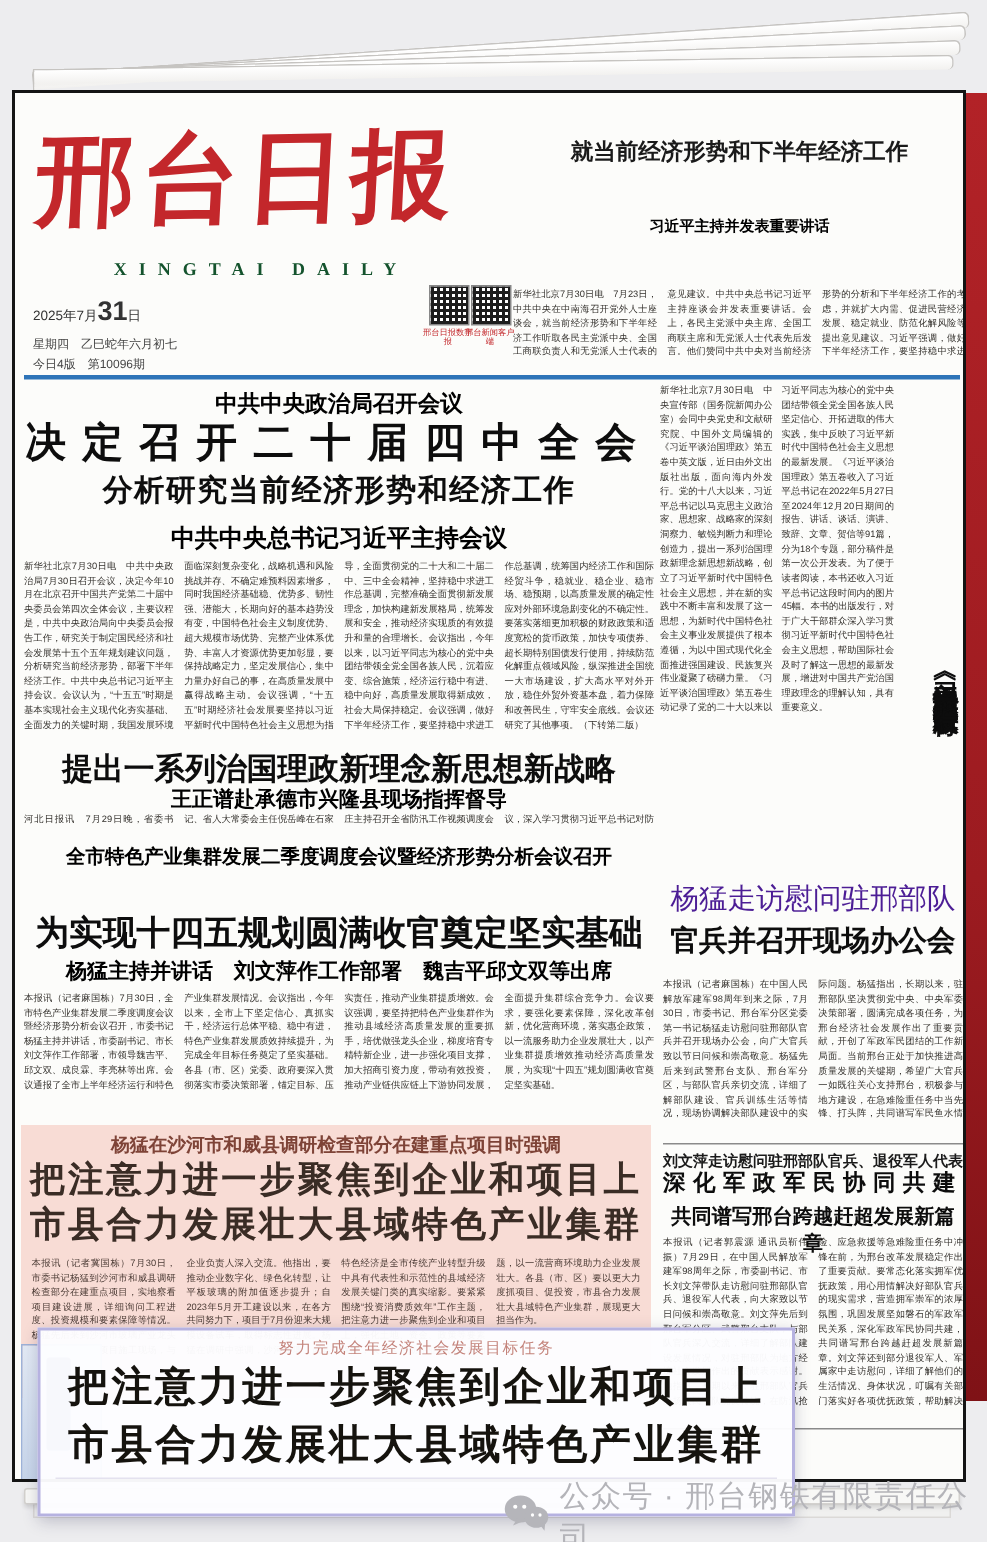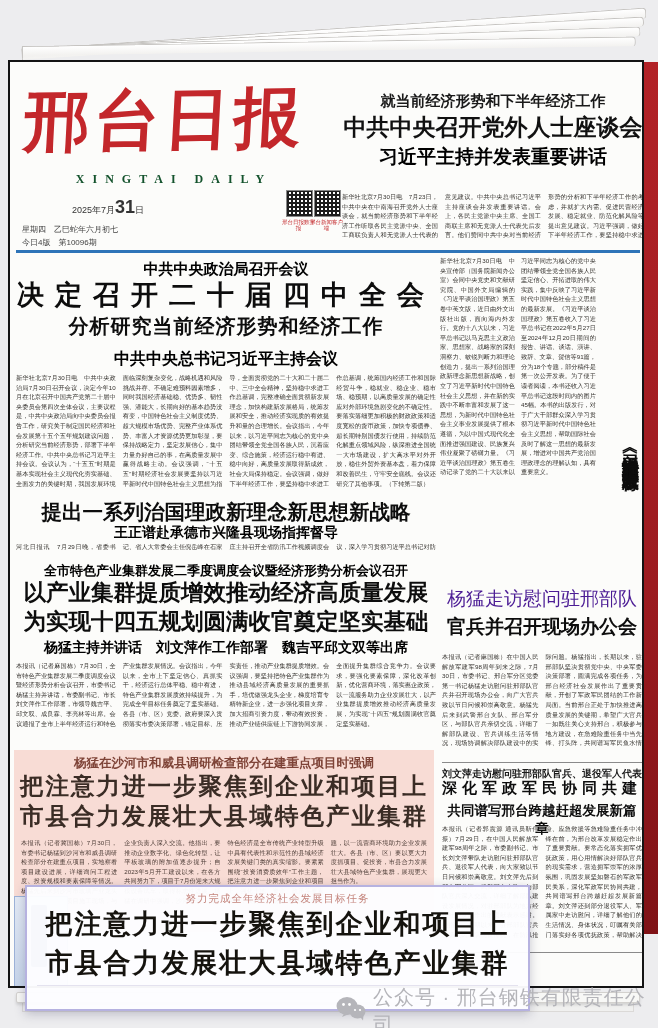--- a/index.html
+++ b/index.html
@@ -25,37 +25,37 @@
         border:2px solid #141414;box-sizing:border-box;z-index:5;overflow:hidden;}
   .abs{position:absolute;}
   .ctr{text-align:center;}
   
   .paper-title{left:14px;top:22px;width:300px;font-family:"Liberation Serif",serif;
                font-weight:900;font-size:66px;line-height:1.1;color:#c3272b;letter-spacing:4px;
                transform:skewX(-4deg) rotate(-1deg);}
   .paper-latin{left:14px;top:110px;width:300px;text-align:center;color:#14532d;
                font-family:"Liberation Serif",serif;font-weight:700;font-size:12px;letter-spacing:8px;}
   .date-block{left:12px;top:130px;width:122px;font-size:8px;color:#444;line-height:1.7;}
-  .date-main{font-size:9px;color:#333;text-align:right;}
+  .date-main{font-size:9px;color:#333;}
   .date-day{font-size:18px;font-weight:700;color:#333;}
   .org-block{left:138px;top:132px;width:132px;text-align:center;font-size:7.5px;color:#444;line-height:1.8;}
   .qr{width:25px;height:25px;background:
        repeating-linear-gradient(0deg,#1d1d1d 0 2px,transparent 2px 4px),
        repeating-linear-gradient(90deg,#1d1d1d 0 2px,#ffffff 2px 4px);
        border:1px solid #888;}
   .qr1{left:276px;top:128px;}
   .qr2{left:304px;top:128px;}
   .qr-cap{width:33px;font-size:5.5px;color:#c3272b;text-align:center;line-height:1.1;}
   .cap1{left:272px;top:157px;}
   .cap2{left:300px;top:157px;}
   
   .lead-kicker{left:332px;top:30px;width:302px;font-family:"Liberation Serif",serif;
                font-weight:700;font-size:15px;color:#1a1a1a;}
   .lead-h{left:332px;top:50px;width:302px;font-weight:900;font-size:23px;color:#111;}
-  .lead-sub1{left:332px;top:82px;width:302px;font-family:"Liberation Serif",serif;font-weight:700;font-size:19px;}
+  .lead-sub1{left:332px;top:82px;width:302px;font-family:"Liberation Serif",serif;font-weight:700;font-size:10px;}
   .lead-sub2{left:332px;top:104px;width:302px;font-family:"Liberation Serif",serif;font-weight:700;font-size:15px;}
   .body-txt{font-size:6.2px;line-height:1.55;color:#33302c;text-align:justify;overflow:hidden;}
   .lead-body{left:332px;top:130px;width:302px;height:52px;column-count:3;column-gap:7px;}
   .blue-rule{left:6px;top:188px;width:624px;height:3px;background:#2e74b8;}
   
   .plenum-kicker{left:6px;top:198px;width:420px;font-family:"Liberation Serif",serif;font-weight:700;font-size:15px;}
   .plenum-h1{left:6px;top:215px;width:420px;font-weight:900;font-size:27px;letter-spacing:11px;color:#0d0d0d;}
   .plenum-h2{left:6px;top:251px;width:420px;font-weight:900;font-size:20px;letter-spacing:1px;color:#0d0d0d;}
   .plenum-sub{left:6px;top:287px;width:420px;font-family:"Liberation Serif",serif;font-weight:700;font-size:16px;}
   .plenum-body{left:6px;top:311px;width:420px;height:121px;column-count:4;column-gap:7px;}
@@ -136,38 +136,36 @@
       <div>今日4版　第10096期</div>
     </div>
 
 
     <div class="abs qr qr1"></div>
     <div class="abs qr qr2"></div>
     <div class="abs qr-cap cap1">邢台日报数字报</div>
     <div class="abs qr-cap cap2">邢台新闻客户端</div>
 
     <div class="abs ctr lead-kicker">就当前经济形势和下半年经济工作</div>
-    <div class="abs ctr lead-h">中共中央召开党外人士座谈会</div>
     <div class="abs ctr lead-sub1">习近平主持并发表重要讲话</div>
     <div class="abs body-txt lead-body">新华社北京7月30日电　7月23日，中共中央在中南海召开党外人士座谈会，就当前经济形势和下半年经济工作听取各民主党派中央、全国工商联负责人和无党派人士代表的意见建议。中共中央总书记习近平主持座谈会并发表重要讲话。会上，各民主党派中央主席、全国工商联主席和无党派人士代表先后发言。他们赞同中共中央对当前经济形势的分析和下半年经济工作的考虑，并就扩大内需、促进民营经济发展、稳定就业、防范化解风险等提出意见建议。习近平强调，做好下半年经济工作，要坚持稳中求进工作总基调，完整准确全面贯彻新发展理念，加快构建新发展格局，统筹国内经济工作和国际经贸斗争，保持战略定力，增强必胜信心，集中力量办好自己的事，努力完成全年经济社会发展目标任务，实现“十四五”圆满收官。（下转第二版）</div>
 
     <div class="abs blue-rule"></div>
 
     <div class="abs ctr plenum-kicker">中共中央政治局召开会议</div>
     <div class="abs ctr plenum-h1">决定召开二十届四中全会</div>
     <div class="abs ctr plenum-h2">分析研究当前经济形势和经济工作</div>
     <div class="abs ctr plenum-sub">中共中央总书记习近平主持会议</div>
     <div class="abs body-txt plenum-body">新华社北京7月30日电　中共中央政治局7月30日召开会议，决定今年10月在北京召开中国共产党第二十届中央委员会第四次全体会议，主要议程是，中共中央政治局向中央委员会报告工作，研究关于制定国民经济和社会发展第十五个五年规划建议问题，分析研究当前经济形势，部署下半年经济工作。中共中央总书记习近平主持会议。会议认为，“十五五”时期是基本实现社会主义现代化夯实基础、全面发力的关键时期，我国发展环境面临深刻复杂变化，战略机遇和风险挑战并存、不确定难预料因素增多，同时我国经济基础稳、优势多、韧性强、潜能大，长期向好的基本趋势没有变，中国特色社会主义制度优势、超大规模市场优势、完整产业体系优势、丰富人才资源优势更加彰显，要保持战略定力，坚定发展信心，集中力量办好自己的事，在高质量发展中赢得战略主动。会议强调，“十五五”时期经济社会发展要坚持以习近平新时代中国特色社会主义思想为指导，全面贯彻党的二十大和二十届二中、三中全会精神，坚持稳中求进工作总基调，完整准确全面贯彻新发展理念，加快构建新发展格局，统筹发展和安全，推动经济实现质的有效提升和量的合理增长。会议指出，今年以来，以习近平同志为核心的党中央团结带领全党全国各族人民，沉着应变、综合施策，经济运行稳中有进、稳中向好，高质量发展取得新成效，社会大局保持稳定。会议强调，做好下半年经济工作，要坚持稳中求进工作总基调，统筹国内经济工作和国际经贸斗争，稳就业、稳企业、稳市场、稳预期，以高质量发展的确定性应对外部环境急剧变化的不确定性。要落实落细更加积极的财政政策和适度宽松的货币政策，加快专项债券、超长期特别国债发行使用，持续防范化解重点领域风险，纵深推进全国统一大市场建设，扩大高水平对外开放，稳住外贸外资基本盘，着力保障和改善民生，守牢安全底线。会议还研究了其他事项。（下转第二版）</div>
 
     <div class="abs ctr flood-h1">提出一系列治国理政新理念新思想新战略</div>
     <div class="abs ctr flood-sub">王正谱赴承德市兴隆县现场指挥督导</div>
     <div class="abs body-txt flood-body">河北日报讯　7月29日晚，省委书记、省人大常委会主任倪岳峰在石家庄主持召开全省防汛工作视频调度会议，深入学习贯彻习近平总书记对防汛救灾工作作出的重要指示精神，视频调度全省防汛抢险救灾工作。同日，省委副书记、省长王正谱赴承德市兴隆县现场指挥督导，有关省领导参加。</div>
 
     <div class="abs ctr cluster-kicker">全市特色产业集群发展二季度调度会议暨经济形势分析会议召开</div>
-    <div class="abs ctr cluster-h1">以产业集群提质增效推动经济高质量发展</div>
     <div class="abs ctr cluster-h2">为实现十四五规划圆满收官奠定坚实基础</div>
     <div class="abs ctr cluster-byline">杨猛主持并讲话　刘文萍作工作部署　魏吉平邱文双等出席</div>
     <div class="abs body-txt cluster-body">本报讯（记者麻国栋）7月30日，全市特色产业集群发展二季度调度会议暨经济形势分析会议召开，市委书记杨猛主持并讲话，市委副书记、市长刘文萍作工作部署，市领导魏吉平、邱文双、成良霖、李亮林等出席。会议通报了全市上半年经济运行和特色产业集群发展情况。会议指出，今年以来，全市上下坚定信心、真抓实干，经济运行总体平稳、稳中有进，特色产业集群发展质效持续提升，为完成全年目标任务奠定了坚实基础。各县（市、区）党委、政府要深入贯彻落实市委决策部署，锚定目标、压实责任，推动产业集群提质增效。会议强调，要坚持把特色产业集群作为推动县域经济高质量发展的重要抓手，培优做强龙头企业，梯度培育专精特新企业，进一步强化项目支撑，加大招商引资力度，带动有效投资，推动产业链供应链上下游协同发展，全面提升集群综合竞争力。会议要求，要强化要素保障，深化改革创新，优化营商环境，落实惠企政策，以一流服务助力企业发展壮大，以产业集群提质增效推动经济高质量发展，为实现“十四五”规划圆满收官奠定坚实基础。</div>
 
     <div class="abs body-txt book-body">新华社北京7月30日电　中央宣传部（国务院新闻办公室）会同中央党史和文献研究院、中国外文局编辑的《习近平谈治国理政》第五卷中英文版，近日由外文出版社出版，面向海内外发行。党的十八大以来，习近平总书记以马克思主义政治家、思想家、战略家的深刻洞察力、敏锐判断力和理论创造力，提出一系列治国理政新理念新思想新战略，创立了习近平新时代中国特色社会主义思想，并在新的实践中不断丰富和发展了这一思想，为新时代中国特色社会主义事业发展提供了根本遵循，为以中国式现代化全面推进强国建设、民族复兴伟业凝聚了磅礴力量。《习近平谈治国理政》第五卷生动记录了党的二十大以来以习近平同志为核心的党中央团结带领全党全国各族人民坚定信心、开拓进取的伟大实践，集中反映了习近平新时代中国特色社会主义思想的最新发展。《习近平谈治国理政》第五卷收入了习近平总书记在2022年5月27日至2024年12月20日期间的报告、讲话、谈话、演讲、致辞、文章、贺信等91篇，分为18个专题，部分稿件是第一次公开发表。为了便于读者阅读，本书还收入习近平总书记这段时间内的图片45幅。本书的出版发行，对于广大干部群众深入学习贯彻习近平新时代中国特色社会主义思想，帮助国际社会及时了解这一思想的最新发展，增进对中国共产党治国理政理念的理解认知，具有重要意义。</div>
     <div class="abs book-vert">《习近平谈治国理政》第五卷中英文版出版发行</div>
 
     <div class="abs ctr army-h1a">杨猛走访慰问驻邢部队</div>
     <div class="abs ctr army-h1b">官兵并召开现场办公会</div>
     <div class="abs body-txt army-body">本报讯（记者麻国栋）在中国人民解放军建军98周年到来之际，7月30日，市委书记、邢台军分区党委第一书记杨猛走访慰问驻邢部队官兵并召开现场办公会，向广大官兵致以节日问候和崇高敬意。杨猛先后来到武警邢台支队、邢台军分区，与部队官兵亲切交流，详细了解部队建设、官兵训练生活等情况，现场协调解决部队建设中的实际问题。杨猛指出，长期以来，驻邢部队坚决贯彻党中央、中央军委决策部署，圆满完成各项任务，为邢台经济社会发展作出了重要贡献，开创了军政军民团结的工作新局面。当前邢台正处于加快推进高质量发展的关键期，希望广大官兵一如既往关心支持邢台，积极参与地方建设，在急难险重任务中当先锋、打头阵，共同谱写军民鱼水情深的新篇章。驻邢部队负责同志表示，将继续发扬优良传统，为邢台经济社会发展贡献更大力量。市政府秘书长参加走访慰问。</div>

